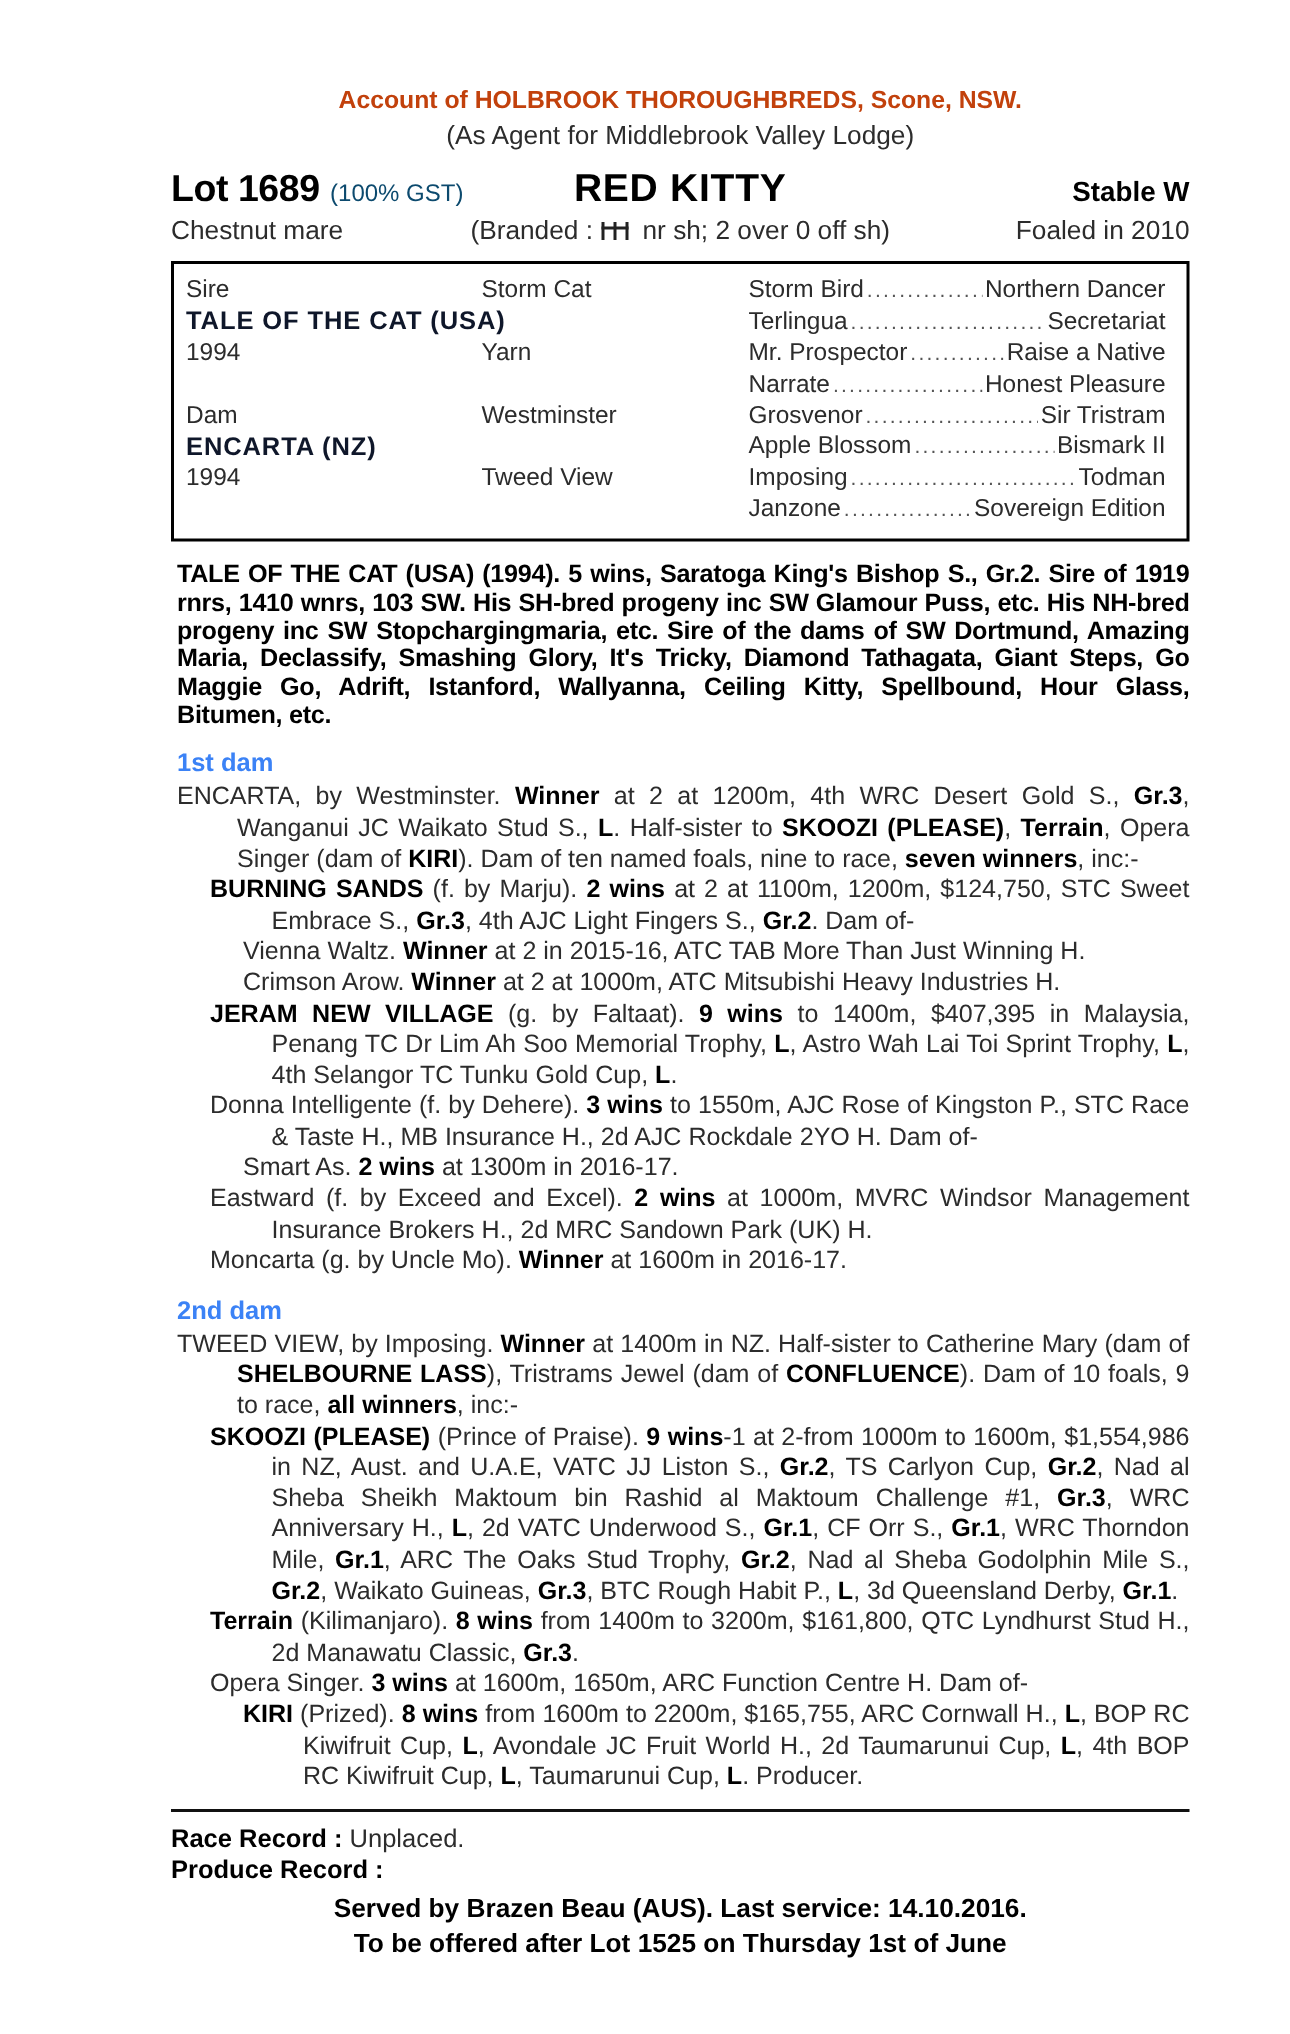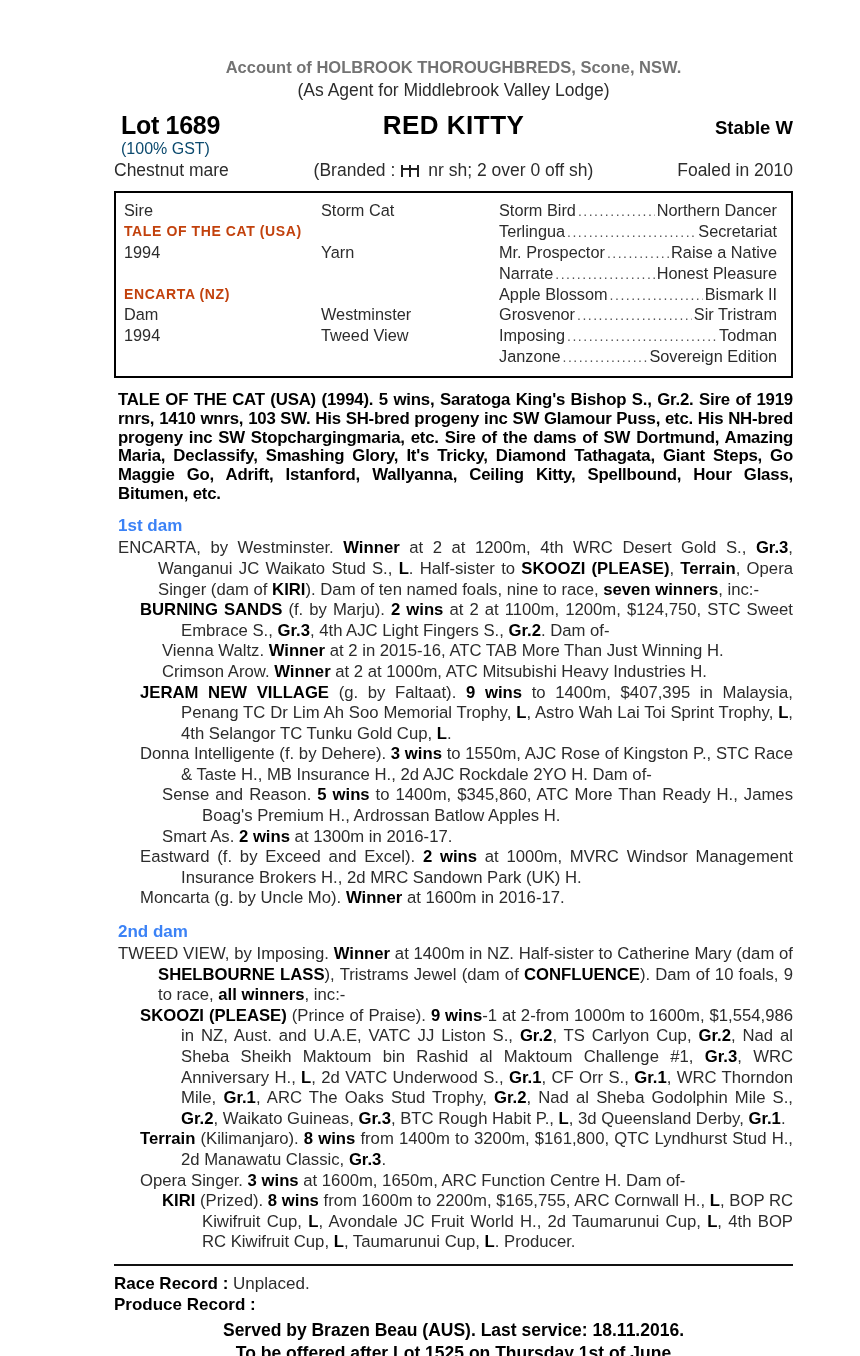--- a/index.html
+++ b/index.html
@@ -4,43 +4,43 @@
 <style>
   html,body { margin:0; padding:0; background:#ffffff; }
   body {
     width:860px; height:1356px;
     font-family:"Liberation Sans", sans-serif;
     color:#222; overflow:hidden;
   }
   .page { padding:58px 67px 0 114px; }
 
   
-  .acct   { text-align:center; font-weight:bold; font-size:16.5px; color:#737373; }
+  .acct   { text-align:center; font-weight:bold; font-size:16.5px; color:#c2410c; }
   .agent  { text-align:center; font-size:17.5px; margin-top:3px; color:#2c2c2c; }
 
   .lotline { display:grid; grid-template-columns:1fr auto 1fr; align-items:baseline; margin-top:9px; }
-  .lotleft { display:flex; align-items:baseline; white-space:nowrap;flex-direction:column; }
+  .lotleft { display:flex; align-items:baseline; white-space:nowrap; }
   .lot  { font-size:25px; font-weight:bold; color:#000; letter-spacing:-0.3px; }
   .gst  { font-size:16px; margin-left:7px; color:#0c4a6e; }
   .hname{ font-size:26px; font-weight:bold; color:#000; letter-spacing:0.5px; text-align:center; }
   .stable { font-size:18.5px; font-weight:bold; color:#000; text-align:right; }
 
   .infoline { display:grid; grid-template-columns:1fr auto 1fr; align-items:center; margin-top:2px; font-size:17.5px; color:#2c2c2c; }
   .sex { text-align:left; }
   .branded { text-align:center; white-space:nowrap; display:flex; align-items:center; justify-content:center; gap:5px; }
   .foaled { text-align:right;padding-left:40px; }
   .brandsvg { display:inline-block; vertical-align:-1px; }
 
   
   .pbox { border:2.5px solid #000; margin-top:10px; padding:7px 14px 9px 8px; }
   .prow { display:flex; height:20.9px; align-items:center; font-size:16.3px; color:#2c2c2c; }
   .c1 { width:197px; flex-shrink:0; white-space:nowrap; overflow:visible; }
   .c2 { width:178px; flex-shrink:0; white-space:nowrap; overflow:visible; }
   .c3 { flex:1; display:flex; align-items:baseline; min-width:0; }
-  .pbold { font-weight:bold; font-size:14px; color:#c2410c; letter-spacing:0.6px; }
+  .pbold { font-weight:bold; font-size:17px; color:#0f172a; letter-spacing:0.6px; }
   .pn,.pa { white-space:nowrap; }
   .dots { flex:1; min-width:6px; overflow:hidden; white-space:nowrap; color:#555; margin:0 2px; font-size:14px; }
   .dots::after { content:"....................................................................."; letter-spacing:1.5px; }
 
   
   .blurb { margin:13px 0 0 4px; font-weight:bold; font-size:16.8px; line-height:18.7px;
            text-align:justify; color:#000; letter-spacing:-0.2px; }
 
   
   .shead { font-weight:bold; font-size:17px; color:#3b82f6; margin:13px 0 2px 4px; }
@@ -122,35 +122,35 @@
     <div class="prow">
       <div class="c1"></div>
         <div class="c2"></div>
       <div class="c3">
           <span class="pn">Narrate</span>
           <span class="dots"></span>
           <span class="pa">Honest Pleasure</span>
         </div>
     </div>
     <div class="prow">
+      <div class="c1">Dam</div>
+      <div class="c2">Westminster</div>
+      <div class="c3">
+          <span class="pn">Grosvenor</span>
+          <span class="dots"></span>
+          <span class="pa">Sir Tristram</span>
+        </div>
+    </div>
+    <div class="prow">
       <div class="c1 pbold">ENCARTA (NZ)</div>
       <div class="c2"></div>
       <div class="c3">
           <span class="pn">Apple Blossom</span>
           <span class="dots"></span>
           <span class="pa">Bismark II</span>
-        </div>
-    </div>
-    <div class="prow">
-      <div class="c1">Dam</div>
-      <div class="c2">Westminster</div>
-      <div class="c3">
-          <span class="pn">Grosvenor</span>
-          <span class="dots"></span>
-          <span class="pa">Sir Tristram</span>
         </div>
     </div>
     <div class="prow">
       <div class="c1">1994</div>
       <div class="c2">Tweed View</div>
       <div class="c3">
           <span class="pn">Imposing</span>
           <span class="dots"></span>
           <span class="pa">Todman</span>
         </div>
@@ -169,21 +169,20 @@
   <p class="blurb">TALE OF THE CAT (USA) (1994). 5 wins, Saratoga King's Bishop S., Gr.2. Sire of 1919 rnrs, 1410 wnrs, 103 SW. His SH-bred progeny inc SW Glamour Puss, etc. His NH-bred progeny inc SW Stopchargingmaria, etc. Sire of the dams of SW Dortmund, Amazing Maria, Declassify, Smashing Glory, It's Tricky, Diamond Tathagata, Giant Steps, Go Maggie Go, Adrift, Istanford, Wallyanna, Ceiling Kitty, Spellbound, Hour Glass, Bitumen, etc.</p>
 
   <div class="shead">1st dam</div>
   <div class="paras">
       <p class="bp ind0"><span>ENCARTA, by Westminster. </span><span class="b">Winner</span><span> at 2 at 1200m, 4th WRC Desert Gold S., </span><span class="b">Gr.3</span><span>, Wanganui JC Waikato Stud S., </span><span class="b">L</span><span>. Half-sister to </span><span class="b">SKOOZI (PLEASE)</span><span>, </span><span class="b">Terrain</span><span>, Opera Singer (dam of </span><span class="b">KIRI</span><span>). Dam of ten named foals, nine to race, </span><span class="b">seven winners</span><span>, inc:-</span></p>
       <p class="bp ind1"><span class="b">BURNING SANDS</span><span> (f. by Marju). </span><span class="b">2 wins</span><span> at 2 at 1100m, 1200m, $124,750, STC Sweet Embrace S., </span><span class="b">Gr.3</span><span>, 4th AJC Light Fingers S., </span><span class="b">Gr.2</span><span>. Dam of-</span></p>
       <p class="bp ind2"><span>Vienna Waltz. </span><span class="b">Winner</span><span> at 2 in 2015-16, ATC TAB More Than Just Winning H.</span></p>
       <p class="bp ind2"><span>Crimson Arow. </span><span class="b">Winner</span><span> at 2 at 1000m, ATC Mitsubishi Heavy Industries H.</span></p>
       <p class="bp ind1"><span class="b">JERAM NEW VILLAGE</span><span> (g. by Faltaat). </span><span class="b">9 wins</span><span> to 1400m, $407,395 in Malaysia, Penang TC Dr Lim Ah Soo Memorial Trophy, </span><span class="b">L</span><span>, Astro Wah Lai Toi Sprint Trophy, </span><span class="b">L</span><span>, 4th Selangor TC Tunku Gold Cup, </span><span class="b">L</span><span>.</span></p>
       <p class="bp ind1"><span>Donna Intelligente (f. by Dehere). </span><span class="b">3 wins</span><span> to 1550m, AJC Rose of Kingston P., STC Race &amp; Taste H., MB Insurance H., 2d AJC Rockdale 2YO H. Dam of-</span></p>
-      <p class="bp ind2"><span>Sense and Reason. </span><span class="b">5 wins</span><span> to 1400m, $345,860, ATC More Than Ready H., James Boag's Premium H., Ardrossan Batlow Apples H.</span></p>
       <p class="bp ind2"><span>Smart As. </span><span class="b">2 wins</span><span> at 1300m in 2016-17.</span></p>
       <p class="bp ind1"><span>Eastward (f. by Exceed and Excel). </span><span class="b">2 wins</span><span> at 1000m, MVRC Windsor Management Insurance Brokers H., 2d MRC Sandown Park (UK) H.</span></p>
       <p class="bp ind1"><span>Moncarta (g. by Uncle Mo). </span><span class="b">Winner</span><span> at 1600m in 2016-17.</span></p>
     </div>
 
   <div class="shead">2nd dam</div>
   <div class="paras">
       <p class="bp ind0"><span>TWEED VIEW, by Imposing. </span><span class="b">Winner</span><span> at 1400m in NZ. Half-sister to Catherine Mary (dam of </span><span class="b">SHELBOURNE LASS</span><span>), Tristrams Jewel (dam of </span><span class="b">CONFLUENCE</span><span>). Dam of 10 foals, 9 to race, </span><span class="b">all winners</span><span>, inc:-</span></p>
       <p class="bp ind1"><span class="b">SKOOZI (PLEASE)</span><span> (Prince of Praise). </span><span class="b">9 wins</span><span>-1 at 2-from 1000m to 1600m, $1,554,986 in NZ, Aust. and U.A.E, VATC JJ Liston S., </span><span class="b">Gr.2</span><span>, TS Carlyon Cup, </span><span class="b">Gr.2</span><span>, Nad al Sheba Sheikh Maktoum bin Rashid al Maktoum Challenge #1, </span><span class="b">Gr.3</span><span>, WRC Anniversary H., </span><span class="b">L</span><span>, 2d VATC Underwood S., </span><span class="b">Gr.1</span><span>, CF Orr S., </span><span class="b">Gr.1</span><span>, WRC Thorndon Mile, </span><span class="b">Gr.1</span><span>, ARC The Oaks Stud Trophy, </span><span class="b">Gr.2</span><span>, Nad al Sheba Godolphin Mile S., </span><span class="b">Gr.2</span><span>, Waikato Guineas, </span><span class="b">Gr.3</span><span>, BTC Rough Habit P., </span><span class="b">L</span><span>, 3d Queensland Derby, </span><span class="b">Gr.1</span><span>.</span></p>
       <p class="bp ind1"><span class="b">Terrain</span><span> (Kilimanjaro). </span><span class="b">8 wins</span><span> from 1400m to 3200m, $161,800, QTC Lyndhurst Stud H., 2d Manawatu Classic, </span><span class="b">Gr.3</span><span>.</span></p>
@@ -194,16 +193,16 @@
   <hr class="rule">
 
   <div class="rrline">
     <span class="rrlabel">Race Record :</span>
     <span>Unplaced.</span>
   </div>
   <div class="rrline">
     <span class="rrlabel">Produce Record :</span>
   </div>
 
-  <div class="served">Served by Brazen Beau (AUS). Last service: 18.11.2016.</div>
+  <div class="served">Served by Brazen Beau (AUS). Last service: 14.10.2016.</div>
   <div class="offered">To be offered after Lot 1525 on Thursday 1st of June</div>
 
 </div>
 
 </body></html>

